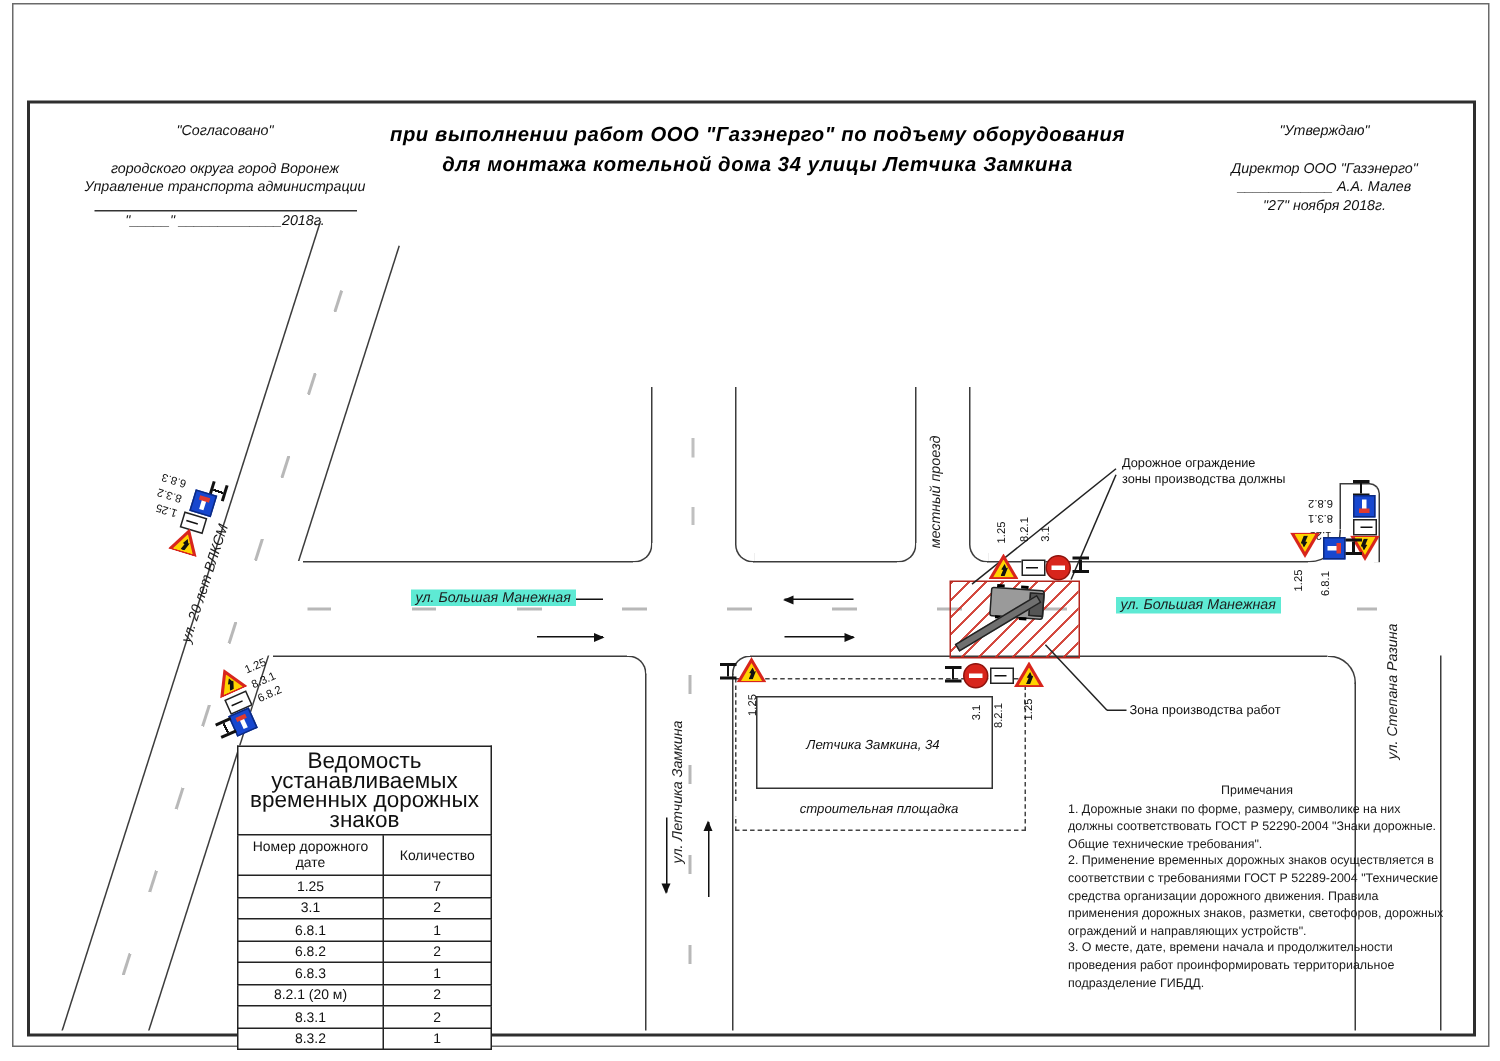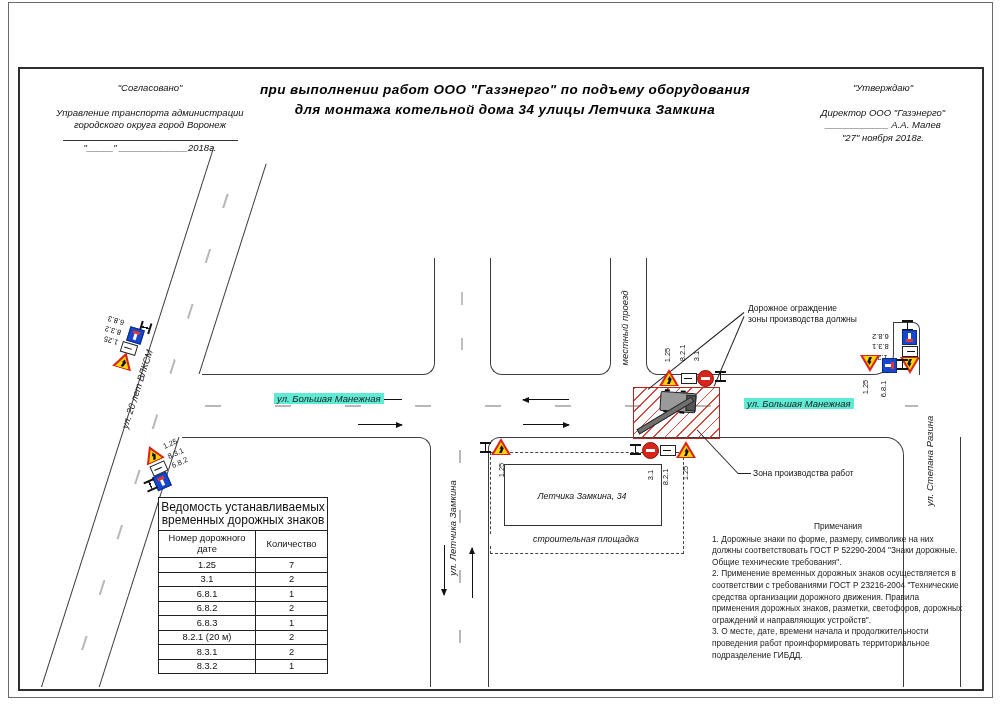--- a/index.html
+++ b/index.html
@@ -53,21 +53,21 @@
   .slab{font-size:7.5px;line-height:10.5px;color:#111;white-space:nowrap;}
   .r180{transform:rotate(180deg);}
   .r197{position:absolute;width:30px;margin-left:-15px;text-align:center;font-size:7.5px;transform:rotate(197deg);white-space:nowrap;}
   
   .appr{position:absolute;font-style:italic;font-size:9.5px;line-height:12.5px;text-align:center;color:#111;}
   .title{position:absolute;left:250px;top:80px;width:510px;text-align:center;font-style:italic;font-weight:bold;
          font-size:13.5px;line-height:20px;letter-spacing:.4px;color:#000;}
   .callout{position:absolute;font-size:8.5px;line-height:11px;color:#111;white-space:nowrap;}
   table.signs{position:absolute;left:158px;top:497px;width:170px;border-collapse:collapse;background:#fff;}
   table.signs th,table.signs td{border:1px solid #222;text-align:center;color:#111;}
-  table.signs .ttl{font-size:12px;line-height:13px;padding:3px 2px;font-weight:normal;}
+  table.signs .ttl{font-size:15px;line-height:13px;padding:3px 2px;font-weight:normal;}
   table.signs .hdr{font-size:9.3px;line-height:11px;padding:2px 1px;font-weight:normal;}
   table.signs td{font-size:9.3px;height:11.5px;padding:1px 2px;}
   .notes{position:absolute;left:712px;top:521px;width:252px;font-size:8.3px;line-height:11.6px;color:#1a1a1a;}
   .notes .nt{text-align:center;margin-bottom:1px;}
   .sig-line{border-top:1px solid #333;width:175px;margin:8px auto 0 auto;height:1px;}
 </style>
 </head>
 <body>
 
 <div id="page">
@@ -239,22 +239,22 @@
     </div>
 
   </div>
 
   <div class="abs frame-outer"></div>
   <div class="abs frame-inner"></div>
 
   <div class="appr" style="left:35px;top:82px;width:230px;">
     <div>"Согласовано"</div>
     <div style="height:12px;"></div>
+    <div>городского округа город Воронеж</div>
     <div>Управление транспорта администрации</div>
-    <div>городского округа город Воронеж</div>
     <div class="sig-line"></div>
     <div>"_____" _____________2018г.</div>
   </div>
 
   <div class="appr" style="left:788px;top:82px;width:190px;">
     <div>"Утверждаю"</div>
     <div style="height:12px;"></div>
     <div>Директор ООО "Газэнерго"</div>
     <div>____________ А.А. Малев</div>
     <div>"27" ноября 2018г.</div>
@@ -307,17 +307,17 @@
         <tr>
           <td>8.3.2</td>
           <td>1</td>
         </tr>
       </tbody>
   </table>
 
   <div class="notes">
     <div class="nt">Примечания</div>
     <div>1. Дорожные знаки по форме, размеру, символике на них должны соответствовать ГОСТ Р 52290-2004 "Знаки дорожные. Общие технические требования".</div>
-    <div>2. Применение временных дорожных знаков осуществляется в соответствии с требованиями ГОСТ Р 23216-2004 "Технические средства организации дорожного движения. Правила применения дорожных знаков, разметки, светофоров, дорожных ограждений и направляющих устройств".</div>
+    <div>2. Применение временных дорожных знаков осуществляется в соответствии с требованиями ГОСТ Р 52289-2004 "Технические средства организации дорожного движения. Правила применения дорожных знаков, разметки, светофоров, дорожных ограждений и направляющих устройств".</div>
     <div>3. О месте, дате, времени начала и продолжительности проведения работ проинформировать территориальное подразделение ГИБДД.</div>
   </div>
 
 </div>
 
 </body></html>

